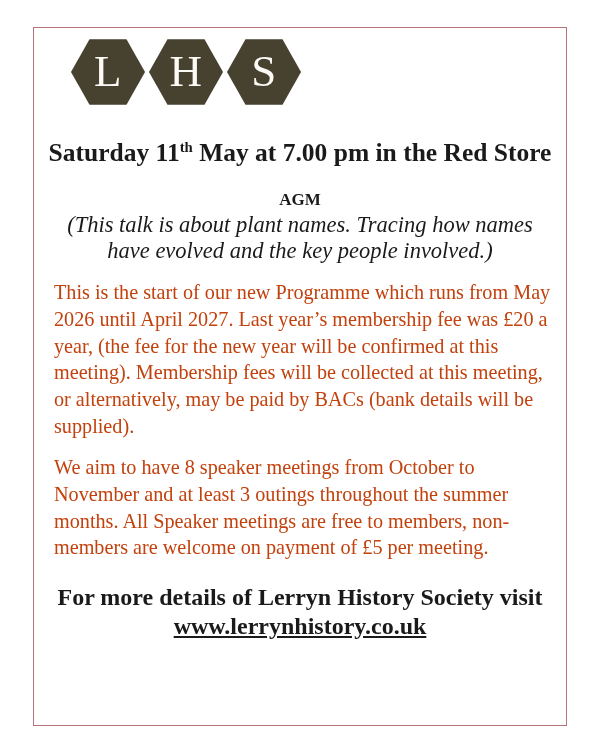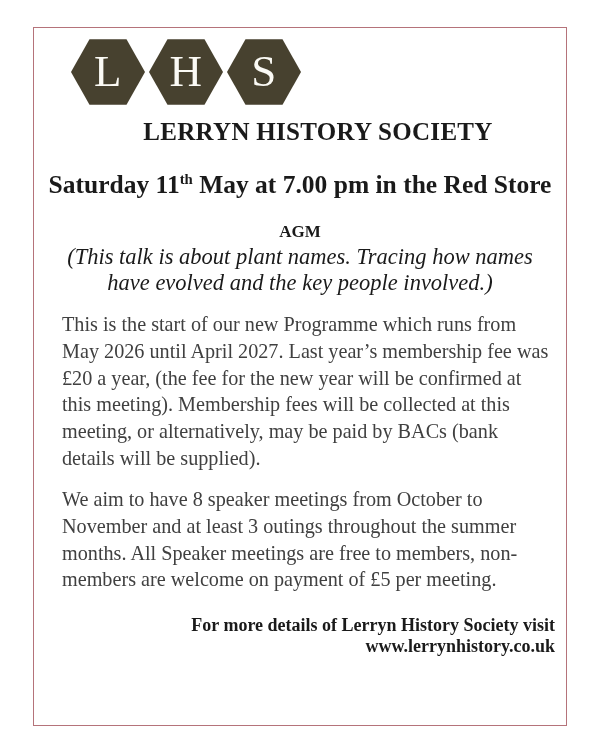--- a/index.html
+++ b/index.html
@@ -119,38 +119,39 @@
     text-align: center;
     font-style: italic;
     font-size: 20.5px;
     margin: 28px 0 0 0;
   }
 
   
   .body-para {
     font-size: 20.2px;
     line-height: 1.32;
-    margin: 10px 0 0 16px;
+    margin: 10px 0 0 8px;
     padding: 0 2px 0 1px;
-    color: #404040;
+    color: #c2410c;
   }
   .body-para + .body-para {
     margin-top: 15px;
   }
 
   
   .footer {
-    text-align: right;
+    text-align: center;
     font-weight: bold;
-    font-size: 18px;
+    font-size: 24px;
     line-height: 1.2;
     margin: 22px 0 0 0;
   }
   .footer-url {
     display: block;
+    text-decoration: underline;
   }
 </style>
 </head>
 <body>
 
 <div class="poster">
   <div class="inner">
 
     <div class="logo-row">
       <div class="hexes">
@@ -159,21 +160,20 @@
         </div>
         <div class="hex">
           <span class="hex-letter">H</span>
         </div>
         <div class="hex">
           <span class="hex-letter">S</span>
         </div>
       </div>
     </div>
 
-    <div class="society-title">LERRYN HISTORY SOCIETY</div>
 
     <div class="event-line"><span>Saturday 11</span><sup>th</sup><span> May at 7.00 pm in the Red Store</span></div>
 
     <div class="agm">AGM</div>
 
     <div class="talk-desc">(This talk is about plant names. Tracing how names have evolved and the key people involved.)</div>
 
 
     <p class="body-para">This is the start of our new Programme which runs from May 2026 until April 2027. Last year’s membership fee was £20 a year, (the fee for the new year will be confirmed at this meeting). Membership fees will be collected at this meeting, or alternatively, may be paid by BACs (bank details will be supplied).</p>
     <p class="body-para">We aim to have 8 speaker meetings from October to November and at least 3 outings throughout the summer months.  All Speaker meetings are free to members, non-members are welcome on payment of £5 per meeting.</p>

